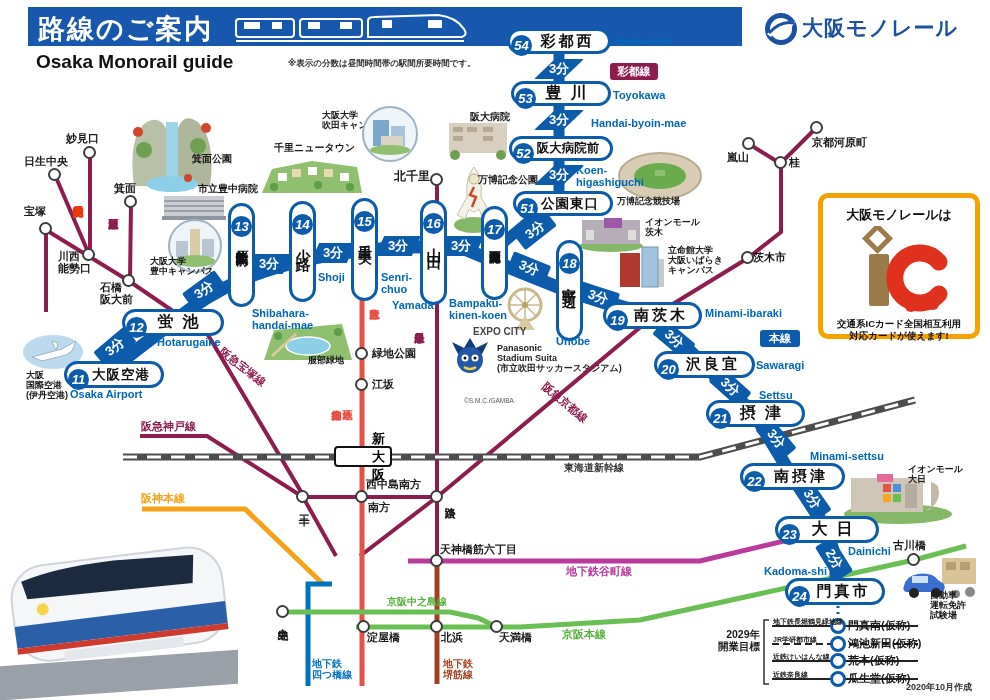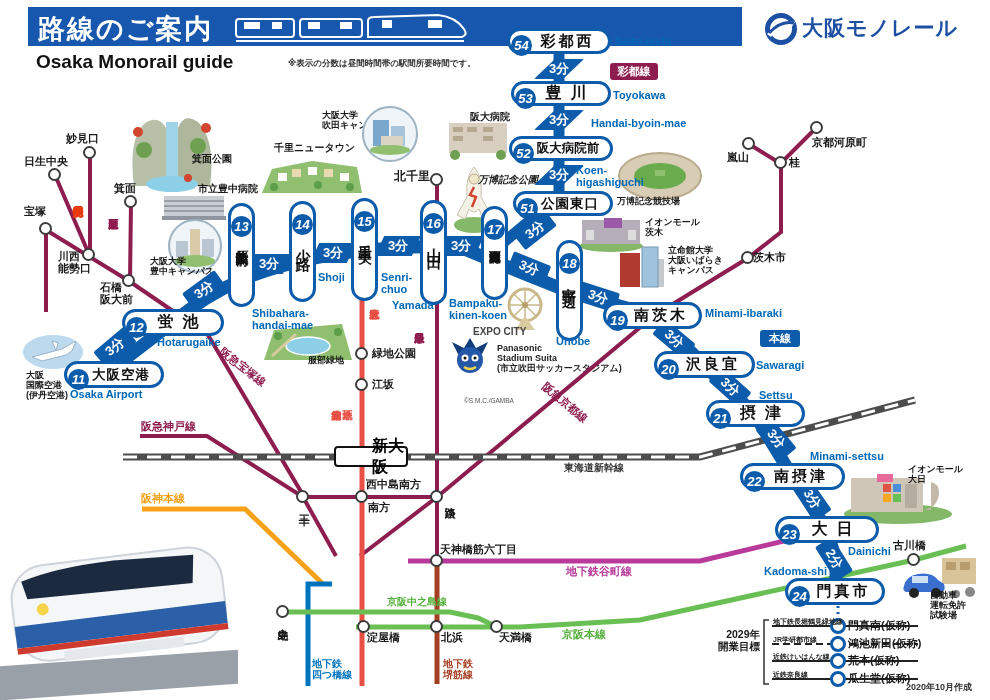--- a/index.html
+++ b/index.html
@@ -131,21 +131,21 @@
     <circle cx="8" cy="34" r="5" fill="#6fa052"></circle>
       <circle cx="54" cy="34" r="5" fill="#6fa052"></circle>
   </svg>
 
   <svg class="abs" style="left:453px;top:163px;" width="42" height="70" viewBox="0 0 42 70">
     <ellipse cx="21" cy="62" rx="20" ry="8" fill="#84b868"></ellipse>
     <path d="M21 4 Q30 14 28 34 L38 52 L30 56 L26 46 Q21 52 16 46 L12 56 L4 52 L14 34 Q12 14 21 4 Z" fill="#f4f1e6" stroke="#c9c4ae" stroke-width="1"></path>
     <circle cx="21" cy="16" r="5" fill="#efe6c8" stroke="#b8ab8e" stroke-width="1"></circle>
     <path d="M21 24 L17 32 L23 34 L19 44" fill="none" stroke="#d2452e" stroke-width="2.5"></path>
   </svg>
-  <div class="abs lbl" style="left:478px;top:174px;font-size:10px;font-style:italic;">万博記念公園</div>
+  <div class="abs lbl" style="left:478px;top:174px;font-size:10px;">万博記念公園</div>
 
   <svg class="abs" style="left:617px;top:150px;" width="86" height="52" viewBox="0 0 86 52">
     <ellipse cx="43" cy="26" rx="41" ry="23" fill="#d8cdb4" stroke="#b8ab8e" stroke-width="2"></ellipse>
     <ellipse cx="43" cy="26" rx="26" ry="13" fill="#6aab4e"></ellipse>
     <rect x="38" y="20" width="10" height="6" fill="#8fbf6f"></rect>
   </svg>
   <div class="abs lbl" style="left:617px;top:196px;font-size:9px;">万博記念競技場</div>
 
   <svg class="abs" style="left:578px;top:216px;" width="66" height="36" viewBox="0 0 66 36">
     <ellipse cx="33" cy="30" rx="32" ry="6" fill="#84b868"></ellipse>
@@ -351,21 +351,21 @@
   <div class="abs lbl jp vtx" style="left:277px;top:620px;height:48px;">中之島</div>
   <div class="abs lbl jp" style="left:367px;top:631px;">淀屋橋</div>
   <div class="abs lbl jp" style="left:441px;top:631px;">北浜</div>
   <div class="abs lbl jp" style="left:499px;top:631px;">天満橋</div>
   <div class="abs lbl jp" style="left:753px;top:251px;">茨木市</div>
   <div class="abs lbl jp" style="left:789px;top:156px;">桂</div>
   <div class="abs lbl jp" style="left:727px;top:151px;">嵐山</div>
   <div class="abs lbl jp" style="left:812px;top:136px;">京都河原町</div>
   <div class="abs lbl jp" style="left:893px;top:539px;">古川橋</div>
 
-  <div class="stbox" style="left:334px;top:446px;width:74px;height:21px;font-size:16px;padding-left:36px;">新大阪</div>
+  <div class="stbox" style="left:334px;top:446px;width:58px;height:21px;font-size:13px;padding-left:36px;">新大阪</div>
 
   <div class="tb" style="left:95px;top:337px;transform:rotate(-40deg);">3分</div>
   <div class="tb" style="left:184px;top:280px;transform:rotate(-36deg);">3分</div>
   <div class="tb par" style="left:246px;top:254px;">3分</div>
   <div class="tb par" style="left:310px;top:243px;">3分</div>
   <div class="tb par" style="left:375px;top:236px;">3分</div>
   <div class="tb par" style="left:438px;top:236px;">3分</div>
   <div class="tb" style="left:509px;top:258px;transform:rotate(22deg);">3分</div>
   <div class="tb" style="left:578px;top:287px;transform:rotate(18deg);">3分</div>
   <div class="tb" style="left:654px;top:329px;transform:rotate(40deg);">3分</div>
@@ -468,20 +468,32 @@
   <div class="abs en" style="left:759px;top:389px;">Settsu</div>
   <div class="abs en" style="left:810px;top:450px;">Minami-settsu</div>
   <div class="abs en" style="left:848px;top:545px;">Dainichi</div>
   <div class="abs en" style="left:764px;top:565px;">Kadoma-shi</div>
   <div class="abs en" style="left:576px;top:164px;">Koen-
 higashiguchi</div>
   <div class="abs en" style="left:591px;top:117px;">Handai-byoin-mae</div>
   <div class="abs en" style="left:613px;top:89px;">Toyokawa</div>
   <div class="abs en" style="left:615px;top:35px;">Saito-nishi</div>
 
+  <div id="icbox">
+    <div class="h">大阪モノレールは</div>
+    <svg width="104" height="86" viewBox="0 0 104 86" style="margin-top:2px;">
+      <rect x="22" y="4" width="17" height="17" transform="rotate(45 30.5 12.5)" fill="none" stroke="#9c7b4a" stroke-width="5"></rect>
+      <rect x="22" y="28" width="20" height="52" rx="2" fill="#9c7b4a"></rect>
+      <path d="M92 36 A 25 25 0 1 0 92 68" fill="none" stroke="#e0301e" stroke-width="17" stroke-linecap="round"></path>
+      <circle cx="64" cy="80" r="6" fill="#e0301e"></circle>
+        <circle cx="86" cy="78" r="6" fill="#e0301e"></circle>
+    </svg>
+    <div class="b">交通系ICカード全国相互利用
+対応カードが使えます!</div>
+  </div>
 
   <div class="abs lbl" style="left:710px;top:629px;width:50px;text-align:right;font-size:10.5px;">2029年
 開業目標</div>
   <div class="ext-dot" style="left:830px;top:618px;"></div>
   <div class="ext-dot" style="left:830px;top:636px;"></div>
   <div class="ext-dot" style="left:830px;top:653px;"></div>
   <div class="ext-dot" style="left:830px;top:671px;"></div>
   <div class="abs" style="left:773px;top:617px;font-size:7px;font-weight:bold;color:#222;">地下鉄長堀鶴見緑地線</div>
   <div class="abs" style="left:773px;top:635px;font-size:7px;font-weight:bold;color:#222;">JR学研都市線</div>
   <div class="abs" style="left:773px;top:652px;font-size:7px;font-weight:bold;color:#222;">近鉄けいはんな線</div>

